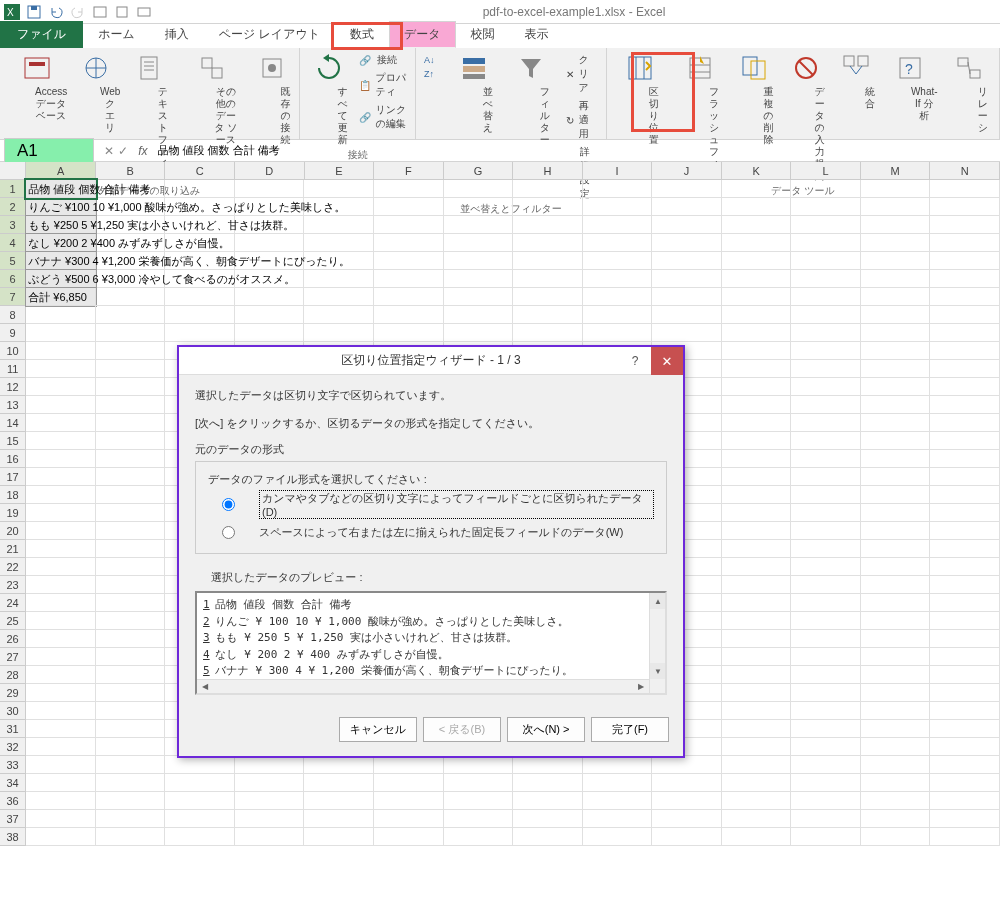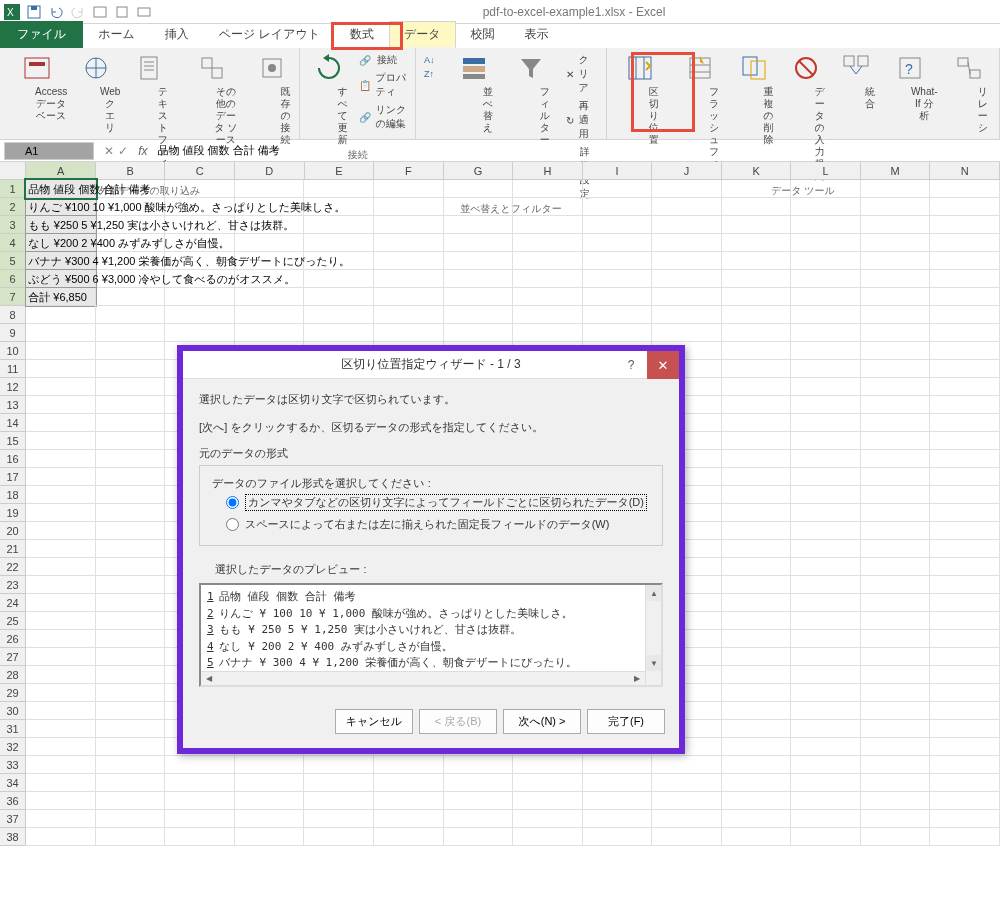--- a/index.html
+++ b/index.html
@@ -8,70 +8,70 @@
 
 .titlebar { height: 24px; background: #fff; display: flex; align-items: center; padding: 0 4px; border-bottom: 1px solid #d4d4d4; }
 .titlebar .qat { display: flex; gap: 6px; align-items: center; }
 .titlebar .qat .qicon { width: 16px; height: 16px; display: inline-flex; align-items: center; justify-content: center; }
 .titlebar .title { flex: 1; text-align: center; color: #777; font-size: 12px; }
 
 
 .ribbon-tabs { height: 24px; display: flex; align-items: flex-end; background: #fff; padding-left: 0; }
 .ribbon-tabs .tab { padding: 4px 14px; font-size: 12px; color: #444; cursor: pointer; border: 1px solid transparent; }
 .ribbon-tabs .tab.file { background: #217346; color: #fff; padding: 4px 16px; }
-.ribbon-tabs .tab.active { border: 1px solid #d4d4d4; border-bottom: 1px solid #f1f1f1; background: #fef9c3; }
+.ribbon-tabs .tab.active { border: 1px solid #d4d4d4; border-bottom: 1px solid #f1f1f1; background: #f9a8d4; }
 
 
 .ribbon { height: 92px; background: #f1f1f1; border-bottom: 1px solid #d4d4d4; display: flex; }
 .ribbon-group { border-right: 1px solid #d4d4d4; display: flex; flex-direction: column; align-items: center; padding: 2px 6px; }
 .ribbon-group .group-row { display: flex; gap: 6px; flex: 1; align-items: flex-start; }
 .ribbon-group .group-label { font-size: 10px; color: #666; padding-bottom: 2px; }
 .ribbon-btn { display: flex; flex-direction: column; align-items: center; justify-content: flex-start; padding: 2px 4px; min-width: 40px; cursor: pointer; }
 .ribbon-btn .r-icon { width: 32px; height: 32px; display: flex; align-items: center; justify-content: center; margin-bottom: 2px; }
 .ribbon-btn .r-label { font-size: 10px; color: #444; text-align: center; line-height: 1.2; white-space: pre-line; margin-left: 28px; }
 .ribbon-small-col { display: flex; flex-direction: column; gap: 2px; justify-content: flex-start; padding-top: 2px; }
 .ribbon-small { display: flex; align-items: center; gap: 4px; font-size: 10px; color: #444; padding: 1px 2px; cursor: pointer; }
 .ribbon-small .s-icon { width: 14px; height: 14px; display: inline-flex; align-items: center; justify-content: center; }
 
 
 .red-box { position: absolute; border: 3px solid #e74c3c; pointer-events: none; z-index: 5; }
 
 
 .formula-bar { height: 22px; display: flex; align-items: center; border-bottom: 1px solid #d4d4d4; background: #fff; }
-.name-box { width: 90px; border: 1px solid #ccc; padding: 2px 20px; font-size: 11px; background: #a3a3a3; margin: 0 4px; }
+.name-box { width: 90px; border: 1px solid #ccc; padding: 2px 12px; font-size: 17px; background: #86efac; margin: 0 4px; }
 .fx-btns { display: flex; gap: 4px; padding: 0 6px; color: #888; }
 .fx-label { font-style: italic; color: #666; padding: 0 4px; }
 .formula-input { flex: 1; padding: 2px 6px; font-size: 11px; }
 
 
 .grid-wrap { position: relative; }
 .col-headers { display: flex; height: 18px; background: #f0f0f0; border-bottom: 1px solid #ccc; }
 .corner { width: 28px; border-right: 1px solid #ccc; background: #f0f0f0; }
 .col-h { width: 74px; border-right: 1px solid #ccc; text-align: center; font-size: 11px; color: #444; line-height: 18px; }
 .col-h.sel { background: #d5e3c7; }
 .rows { }
 .row { display: flex; height: 18px; }
 .row-h { width: 28px; border-right: 1px solid #ccc; border-bottom: 1px solid #ccc; background: #f0f0f0; text-align: center; font-size: 11px; color: #444; line-height: 18px; }
 .row-h.sel { background: #d5e3c7; }
 .cell { width: 74px; border-right: 1px solid #e0e0e0; border-bottom: 1px solid #e0e0e0; font-size: 11px; padding: 0 2px; line-height: 18px; white-space: nowrap; overflow: visible; position: relative; }
 .cell.sel { background: #e8e8e8; outline: 1px solid #999; }
 .cell.active { outline: 2px solid #217346; z-index: 2; }
 .cell .overflow-txt { position: absolute; left: 2px; top: 0; white-space: nowrap; z-index: 1; }
 
 
-.dialog { position: absolute; left: 177px; top: 345px; width: 508px; background: #f0f0f0; border: 6px solid #6d28d9; box-shadow: 2px 2px 8px rgba(0,0,0,0.3); z-index: 10; }
+.dialog { position: absolute; left: 177px; top: 345px; width: 508px; background: #f0f0f0; border: 2px solid #6d28d9; box-shadow: 2px 2px 8px rgba(0,0,0,0.3); z-index: 10; }
 .dialog-title { height: 28px; background: #fff; display: flex; align-items: center; justify-content: center; position: relative; border-bottom: 1px solid #ddd; }
 .dialog-title .dt-text { font-size: 12px; color: #333; }
 .dialog-title .dt-help { position: absolute; right: 34px; top: 0; width: 28px; height: 28px; display: flex; align-items: center; justify-content: center; color: #555; }
 .dialog-title .dt-close { position: absolute; right: 0; top: 0; width: 32px; height: 28px; background: #c75050; color: #fff; display: flex; align-items: center; justify-content: center; font-size: 13px; }
 .dialog-body { padding: 12px 16px; font-size: 11px; color: #333; }
 .dialog-body .msg { margin-bottom: 10px; line-height: 1.6; }
 .dialog-body .section-label { margin: 6px 0 4px; }
 .dialog-body .fieldset { border: 1px solid #ccc; padding: 10px 12px; margin-bottom: 8px; }
-.dialog-body .radio-row { display: flex; align-items: center; gap: 6px; padding: 3px 0 3px 14px; }
+.dialog-body .radio-row { display: flex; align-items: center; gap: 24px; padding: 3px 0 3px 14px; }
 .dialog-body .radio-row input { margin: 0; }
 .dialog-body .radio-row.boxed span { border: 1px dotted #000; padding: 0 2px; }
 .preview-label { margin: 16px 16px 6px; }
 .preview-box { border: 2px inset #ddd; background: #fff; padding: 4px 6px; height: 104px; overflow: hidden; position: relative; }
 .preview-box .pline { display: flex; font-family: "MS Gothic", monospace; font-size: 11px; line-height: 1.5; white-space: nowrap; }
 .preview-box .pnum { text-decoration: underline; width: 12px; }
 .preview-box .scroll-track { position: absolute; right: 0; top: 0; width: 16px; height: 100%; background: #f0f0f0; border-left: 1px solid #ddd; }
 .preview-box .scroll-arrow { width: 16px; height: 16px; background: #e8e8e8; display: flex; align-items: center; justify-content: center; font-size: 8px; color: #666; }
 .preview-box .hscroll { position: absolute; left: 0; bottom: 0; right: 16px; height: 14px; background: #f0f0f0; border-top: 1px solid #ddd; display: flex; justify-content: space-between; }
 .preview-box .hscroll .ha { width: 16px; display: flex; align-items: center; justify-content: center; font-size: 8px; color: #666; }

